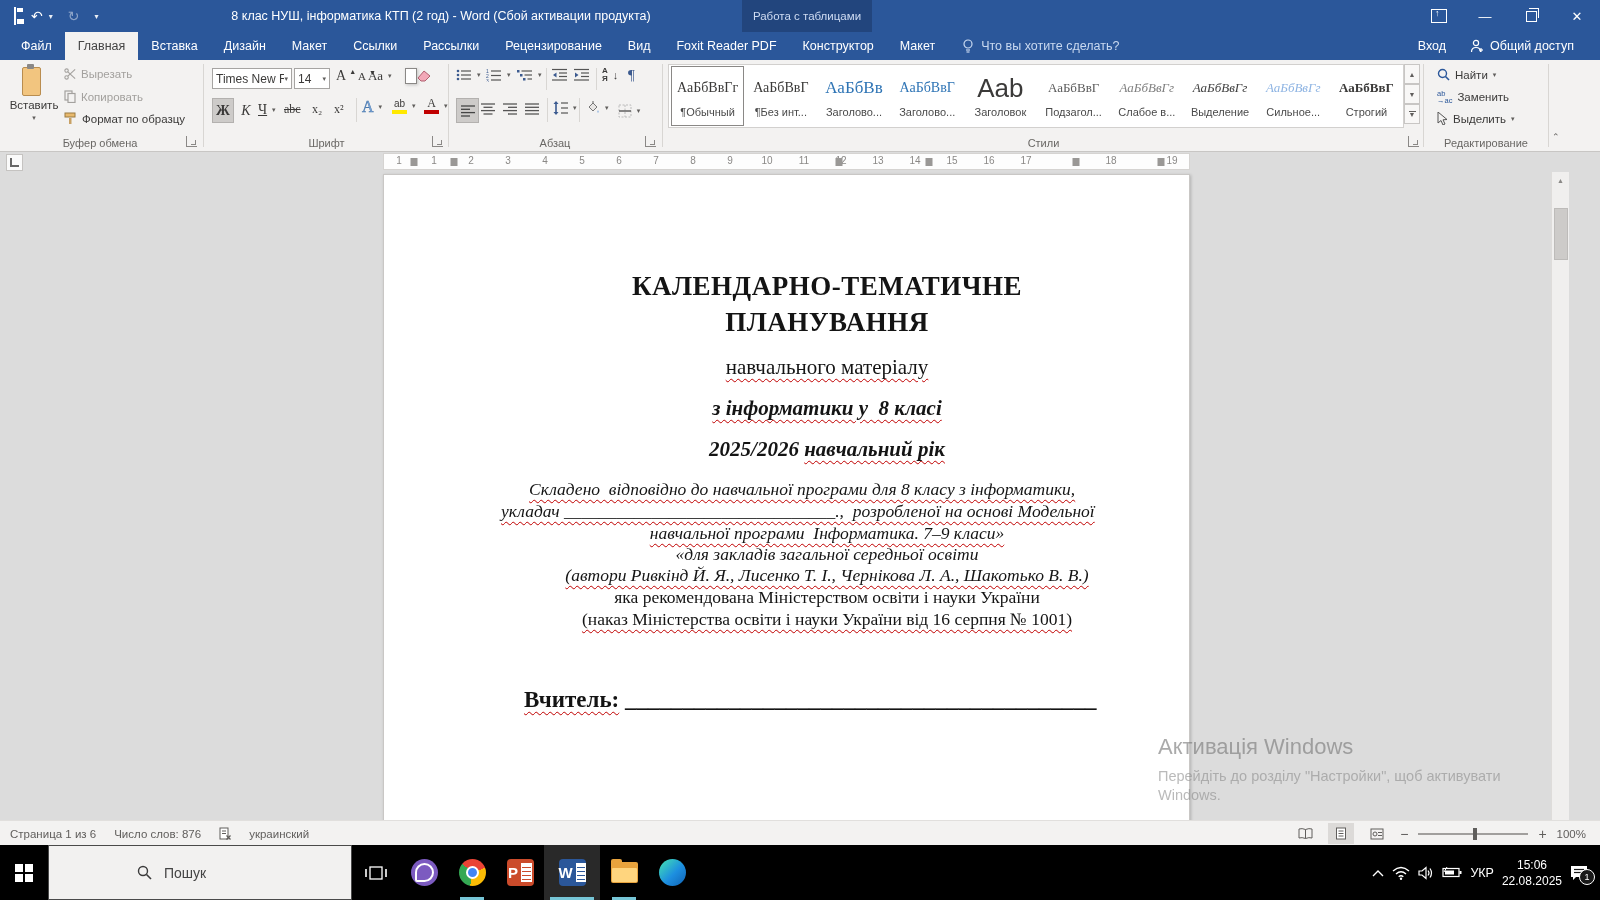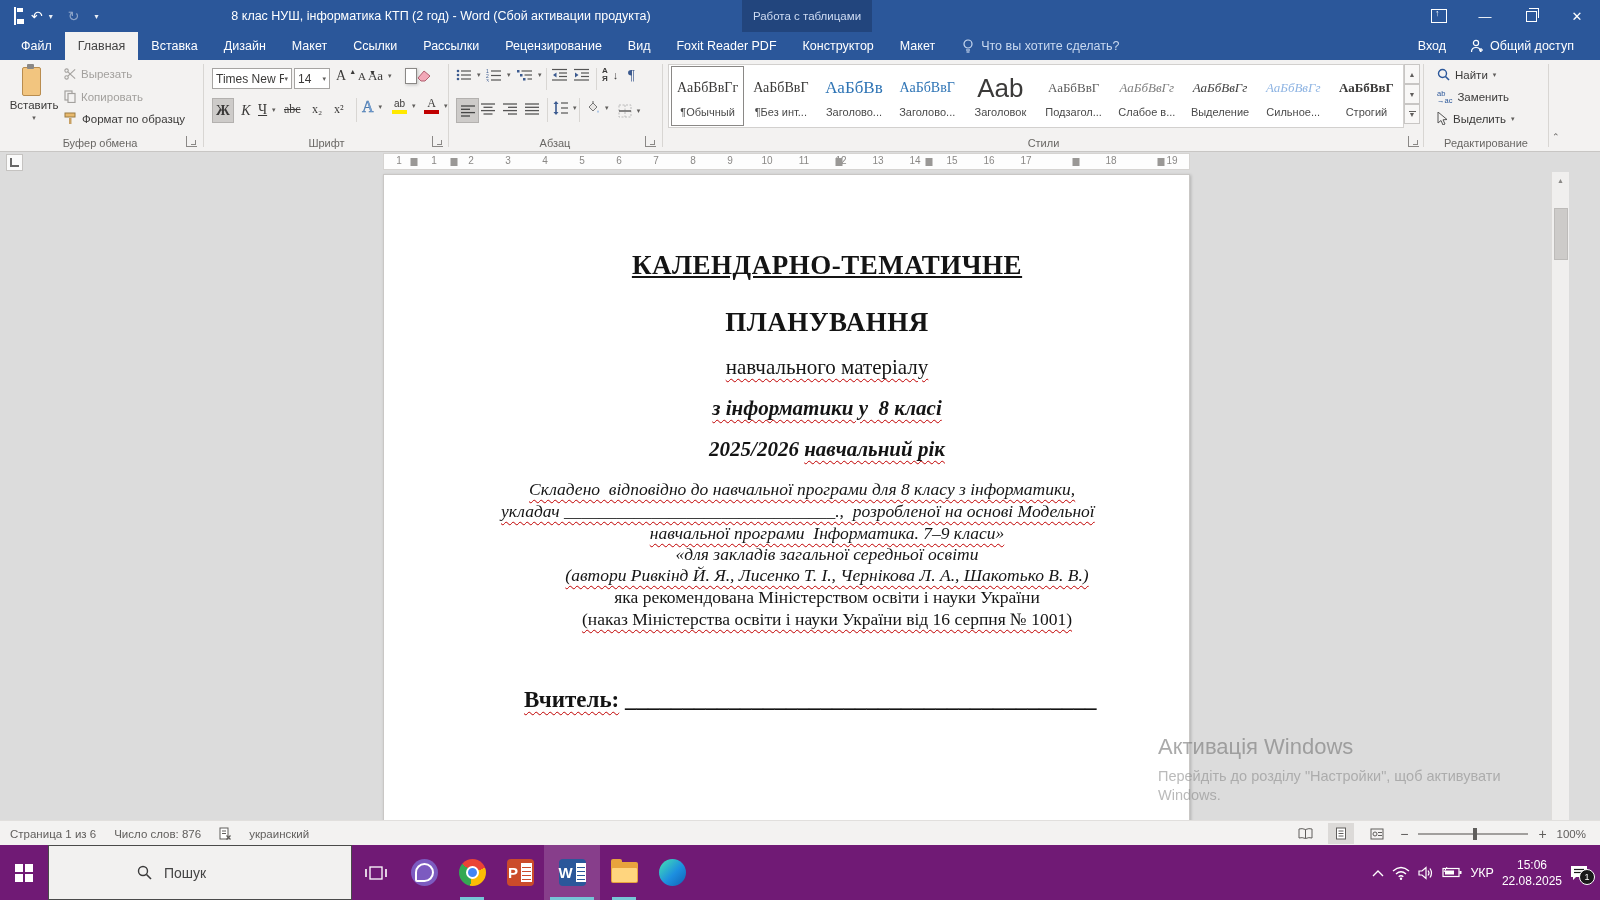--- a/index.html
+++ b/index.html
@@ -88,21 +88,21 @@
   .statusbar{position:absolute;left:0;top:820px;width:1600px;height:25px;background:#f3f2f1;border-top:1px solid #e1dfdd;
     display:flex;align-items:center;font-size:11.5px;color:#605e5c;}
   .statusbar .sitem{margin-left:18px;white-space:nowrap;}
   .statusbar .sitem.first{margin-left:10px;}
   .sb-right{margin-left:auto;display:flex;align-items:center;gap:10px;padding-right:14px;}
   .viewbtn{width:26px;height:21px;display:flex;align-items:center;justify-content:center;}
   .viewbtn.on{background:#dcdad8;}
   .zoomtrack{position:relative;width:110px;height:2px;background:#a19f9d;}
   .zoomthumb{position:absolute;left:50%;top:-5px;width:4px;height:12px;background:#605e5c;}
   
-  .taskbar{position:absolute;left:0;top:845px;width:1600px;height:55px;background:#701a75;color:#fff;}
+  .taskbar{position:absolute;left:0;top:845px;width:1600px;height:55px;background:#000000;color:#fff;}
   .tbbtn{position:absolute;top:0;height:55px;display:flex;align-items:center;justify-content:center;}
   .startflag{display:grid;grid-template-columns:8px 8px;grid-template-rows:8px 8px;gap:2px;}
   .startflag span{background:#fff;}
   .searchbox{position:absolute;left:48px;top:0;width:304px;height:55px;background:#f2f1f0;border:1px solid #4a4a4a;
     box-sizing:border-box;display:flex;align-items:center;color:#444;font-size:14px;}
   .appactive{background:rgba(255,255,255,.16);}
   .runline{position:absolute;bottom:0;left:50%;transform:translateX(-50%);width:24px;height:3px;background:#76c5d6;}
   .runline.wide{width:44px;}
   .sq26{width:27px;height:27px;border-radius:4px;display:flex;align-items:center;justify-content:center;font-weight:bold;font-size:15px;color:#fff;position:relative;}
   .doclines{width:9px;height:17px;background:#fff;margin-left:3px;
@@ -521,21 +521,21 @@
         <span class="rtm" style="left: 70px;"></span>
         <span class="rtm" style="left: 455px;"></span>
         <span class="rtm" style="left: 545px;"></span>
         <span class="rtm" style="left: 692px;"></span>
         <span class="rtm" style="left: 777px;"></span>
       </div>
   </div>
 
   <div class="docarea">
     <div class="page">
-      <div class="doc-line t-main" style="top:75px;text-decoration:underline;"><span>КАЛЕНДАРНО-ТЕМАТИЧНЕ</span></div>
+      <div class="doc-line t-main" style="top:96px;"><span>КАЛЕНДАРНО-ТЕМАТИЧНЕ</span></div>
       <div class="doc-line t-main" style="top:132px;"><span>ПЛАНУВАННЯ</span></div>
       <div class="doc-line t-sub" style="top:180px;"><span class="wv">навчального матеріалу</span></div>
       <div class="doc-line t-subi" style="top:221px;"><span class="wv">з інформатики у  8 класі</span></div>
       <div class="doc-line t-subi" style="top:262px;"><span>2025/2026 </span><span class="wv">навчальний рік</span></div>
       <div class="doc-line t-par" style="top:304px;text-align:left;text-indent:28px;"><span class="wv">Складено  відповідно до навчальної програми для 8 класу з інформатики,</span></div>
       <div class="doc-line t-par" style="top:326px;text-align:left;"><span class="wv">укладач _______________________________.,  розробленої на основі Модельної</span></div>
       <div class="doc-line t-par" style="top:348px;"><span class="wv">навчальної програми  Інформатика. 7–9 класи»</span></div>
       <div class="doc-line t-par" style="top:369px;"><span>«для закладів загальної середньої освіти</span></div>
       <div class="doc-line t-par" style="top:390px;"><span class="wv">(автори Ривкінд Й. Я., Лисенко Т. І., Чернікова Л. А., Шакотько В. В.)</span></div>
       <div class="doc-line t-norm" style="top:412px;"><span>яка рекомендована Міністерством освіти і науки України</span></div>

